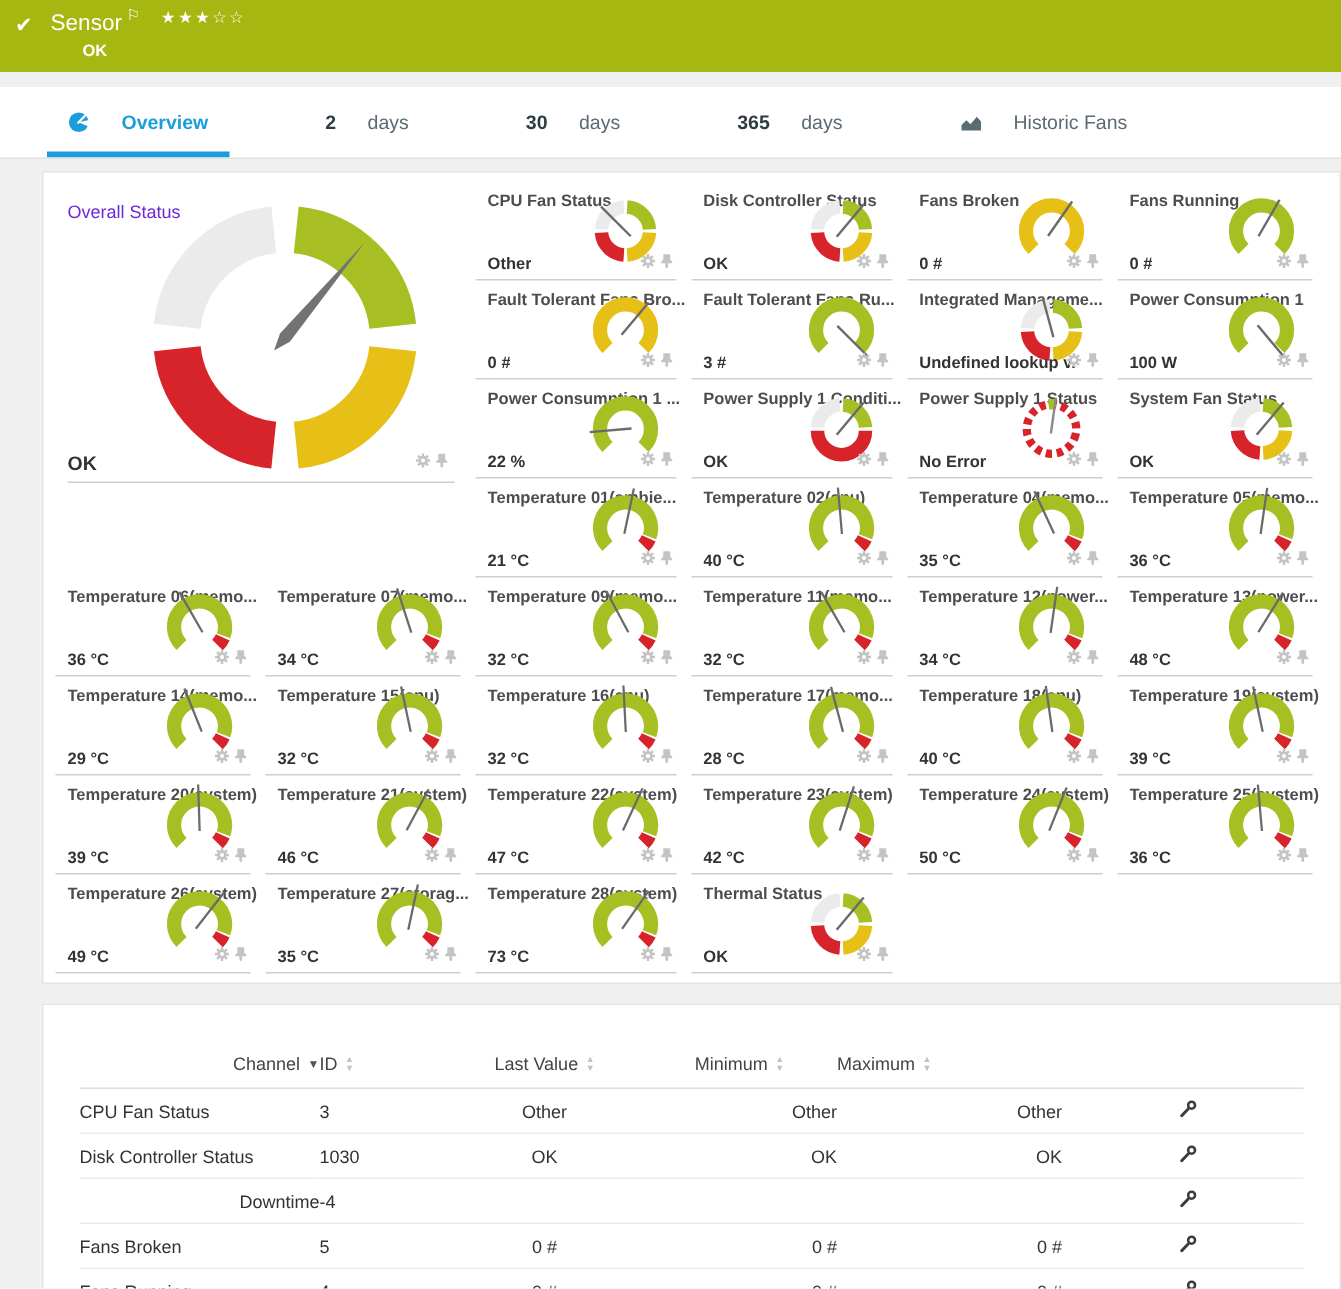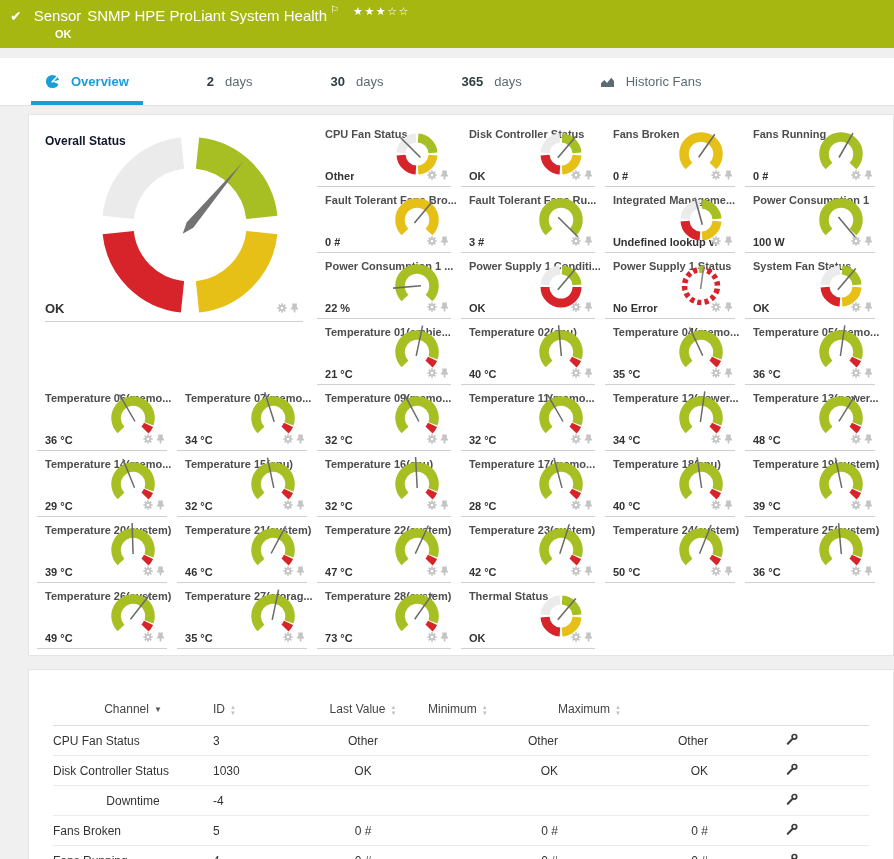--- a/index.html
+++ b/index.html
@@ -17,42 +17,42 @@
   .check{font-size:14px;line-height:18px;}
   .kind{margin-left:12px;font-size:15px;line-height:18px;}
   .sensor-title{margin-left:6px;font-size:15px;line-height:18px;white-space:nowrap;}
   .flagicon{font-size:10px;margin-left:3px;position:relative;top:-3px;cursor:pointer;}
   .stars{margin-left:14px;font-size:11px;letter-spacing:1.5px;position:relative;top:-2px;cursor:pointer;}
   .status-line{margin:3px 0 0 55px;font-size:11px;font-weight:bold;}
 
   
   .tabsbar{margin-top:10px;background:#fff;height:48px;border-bottom:1px solid #e2e2e2;
            display:flex;align-items:stretch;padding-left:31px;gap:50px;overflow:hidden;}
-  .tab{display:flex;align-items:center;gap:11px;padding:16px 14px;font-size:13px;color:var(--muted);cursor:pointer;white-space:nowrap;}
+  .tab{display:flex;align-items:center;gap:21px;padding:16px 14px;font-size:13px;color:var(--muted);cursor:pointer;white-space:nowrap;}
   .tab .tnum{color:#2f3d44;font-weight:bold;}
   .tab .tlabel{color:inherit;}
   .tab.active{color:var(--accent);box-shadow:inset 0 -4px 0 var(--accent);}
   .tab.active .tlabel{color:var(--accent);font-weight:bold;}
   .ticon{display:inline-flex;align-items:center;}
 
   
   .panel{margin-left:28px;width:866px;background:#fff;border:1px solid #e4e4e4;}
   .panel1{margin-top:8px;padding:8px 8px 4px 8px;}
   .grid{display:grid;grid-template-columns:repeat(6,1fr);grid-auto-rows:66px;}
   .tile{position:relative;padding:5px 4px 0 8px;cursor:pointer;}
   .tile::after{content:"";position:absolute;left:0;right:10px;bottom:2px;border-bottom:1px solid #cfcfcf;}
   .t-title{font-size:11px;font-weight:bold;color:#4d4d4d;white-space:nowrap;overflow:hidden;}
   .t-value{position:absolute;left:8px;bottom:7px;font-size:11px;font-weight:bold;color:#333;white-space:nowrap;max-width:105px;overflow:hidden;}
   .t-gauge{position:absolute;top:3px;right:16px;width:56px;height:58px;overflow:visible;}
   .t-icons{position:absolute;right:12px;bottom:5px;display:flex;gap:3px;align-items:flex-end;}
   .tile-big{grid-column:1 / span 2;grid-row:1 / span 4;cursor:default;}
   .tile-big::after{border-bottom:none;}
   .big-inner{position:relative;height:194px;}
   .big-inner::after{content:"";position:absolute;left:0;right:10px;bottom:0;border-bottom:1px solid #cfcfcf;}
-  .big-title{font-size:12px;font-weight:bold;color:#0f172a;padding-top:6px;}
+  .big-title{font-size:12px;font-weight:normal;color:#6d28d9;padding-top:6px;}
   .big-gauge{position:absolute;top:2px;right:28px;width:190px;height:190px;overflow:visible;}
   .big-value{position:absolute;left:0;bottom:6px;font-size:13px;font-weight:bold;color:#333;}
   .big-icons{position:absolute;right:14px;bottom:5px;display:flex;gap:3px;align-items:flex-end;}
 
   
   .panel2{margin-top:13px;height:250px;padding:26px 24px 0 24px;overflow:hidden;}
   table{width:100%;border-collapse:collapse;font-size:12px;color:#333;}
   th{font-weight:normal;color:#444;padding:6px 0 9px 0;border-bottom:1px solid #ddd;cursor:pointer;white-space:nowrap;}
   td{padding:7px 0;border-bottom:1px solid #ebebeb;}
   .sort{display:inline-flex;flex-direction:column;margin-left:5px;vertical-align:middle;}
@@ -62,21 +62,20 @@
   .iconcell{padding-left:78px;}
   .wrench{cursor:pointer;display:inline-block;}
 </style>
 </head>
 <body>
 
 <header class="topbar">
   <div class="topbar-line">
     <span class="check">✔</span>
     <span class="kind">Sensor</span>
-    <span class="sensor-title">SNMP HPE ProLiant System Health</span>
     <span class="flagicon">⚐</span>
     <span class="stars"><span>★</span><span>★</span><span>★</span><span>☆</span><span>☆</span></span>
   </div>
   <div class="status-line">OK</div>
 </header>
 
 <nav class="tabsbar" id="tabsbar">
 
 <div class="tab active">
       <span class="ticon">
@@ -1064,30 +1063,30 @@
         </div>
       </div>
     </div>
 </section>
 
 <section class="panel panel2">
   <table>
     <thead>
         <tr id="thead-row">
 
-      <th style="text-align: center; width: 160px;">
+      <th style="text-align: right; width: 160px;">
           <span class="th-label">Channel</span><span class="sort desc"></span>
         </th>
           <th style="text-align: left; width: 85px;">
           <span class="th-label">ID</span><span class="sort both"></span>
         </th>
           <th style="text-align: center; width: 130px;">
           <span class="th-label">Last Value</span><span class="sort both"></span>
         </th>
-          <th style="text-align: left; width: 130px;">
+          <th style="text-align: center; width: 130px;">
           <span class="th-label">Minimum</span><span class="sort both"></span>
         </th>
           <th style="text-align: left; width: 150px;">
           <span class="th-label">Maximum</span><span class="sort both"></span>
         </th>
           <th class="icon-col"></th>
     </tr>
       </thead>
     <tbody id="tbody">
 
@@ -1107,21 +1106,21 @@
           <td style="text-align: left;">1030</td>
           <td style="text-align: center;">OK</td>
           <td style="text-align: right;">OK</td>
           <td style="text-align: right;">OK</td>
           <td class="iconcell"><span class="wrench"><svg width="12" height="12" viewBox="0 0 12 12">
                 <path d="M1.8 10.8 L6.1 6.3" stroke="#3c3c3c" stroke-width="2" stroke-linecap="round"></path>
                 <circle cx="8.4" cy="3.8" r="2.3" fill="none" stroke="#3c3c3c" stroke-width="1.7"></circle>
               </svg></span></td>
         </tr>
         <tr>
-          <td style="text-align: center;">Downtime</td>
+          <td style="text-align: right;">Downtime</td>
           <td style="text-align: left;">-4</td>
           <td style="text-align: center;"></td>
           <td style="text-align: right;"></td>
           <td style="text-align: right;"></td>
           <td class="iconcell"><span class="wrench"><svg width="12" height="12" viewBox="0 0 12 12">
                 <path d="M1.8 10.8 L6.1 6.3" stroke="#3c3c3c" stroke-width="2" stroke-linecap="round"></path>
                 <circle cx="8.4" cy="3.8" r="2.3" fill="none" stroke="#3c3c3c" stroke-width="1.7"></circle>
               </svg></span></td>
         </tr>
         <tr>

